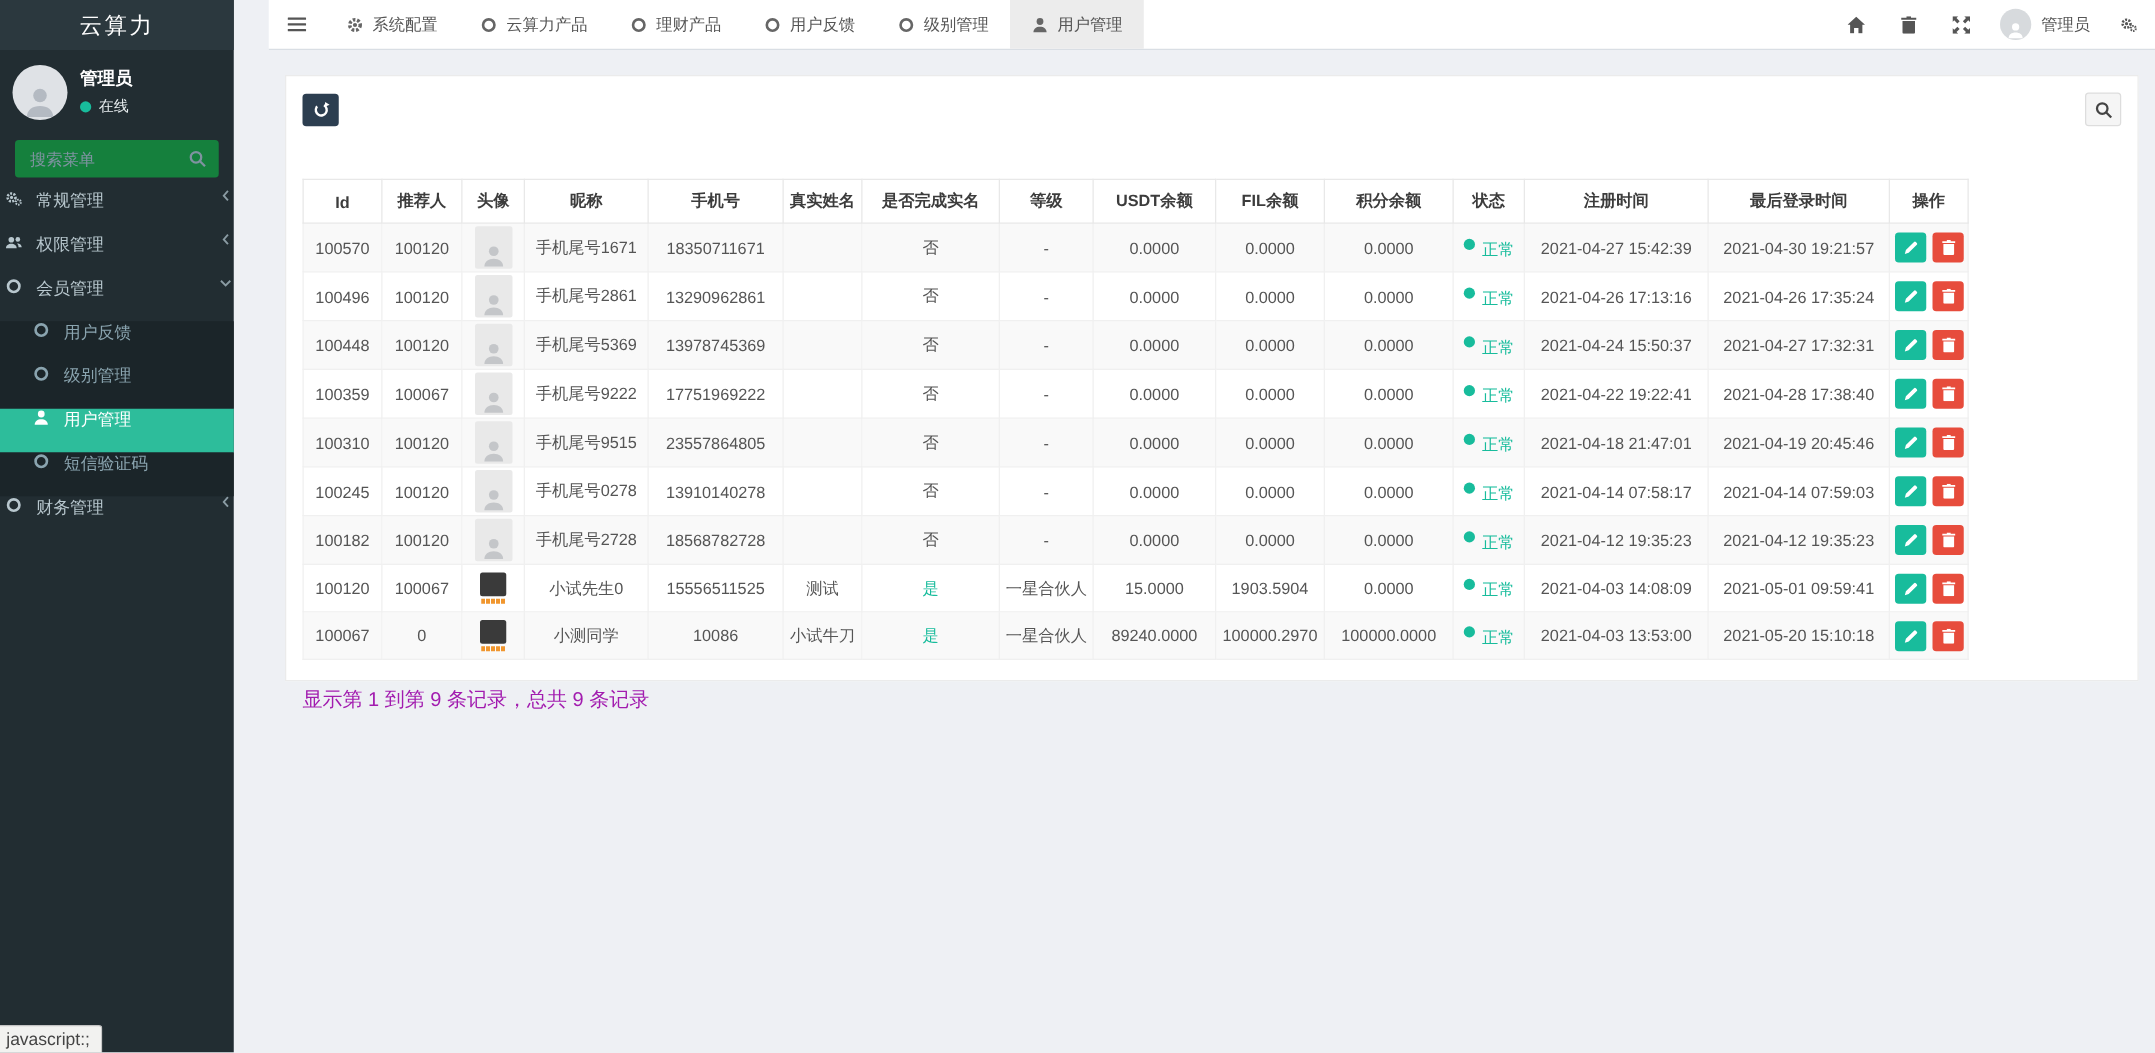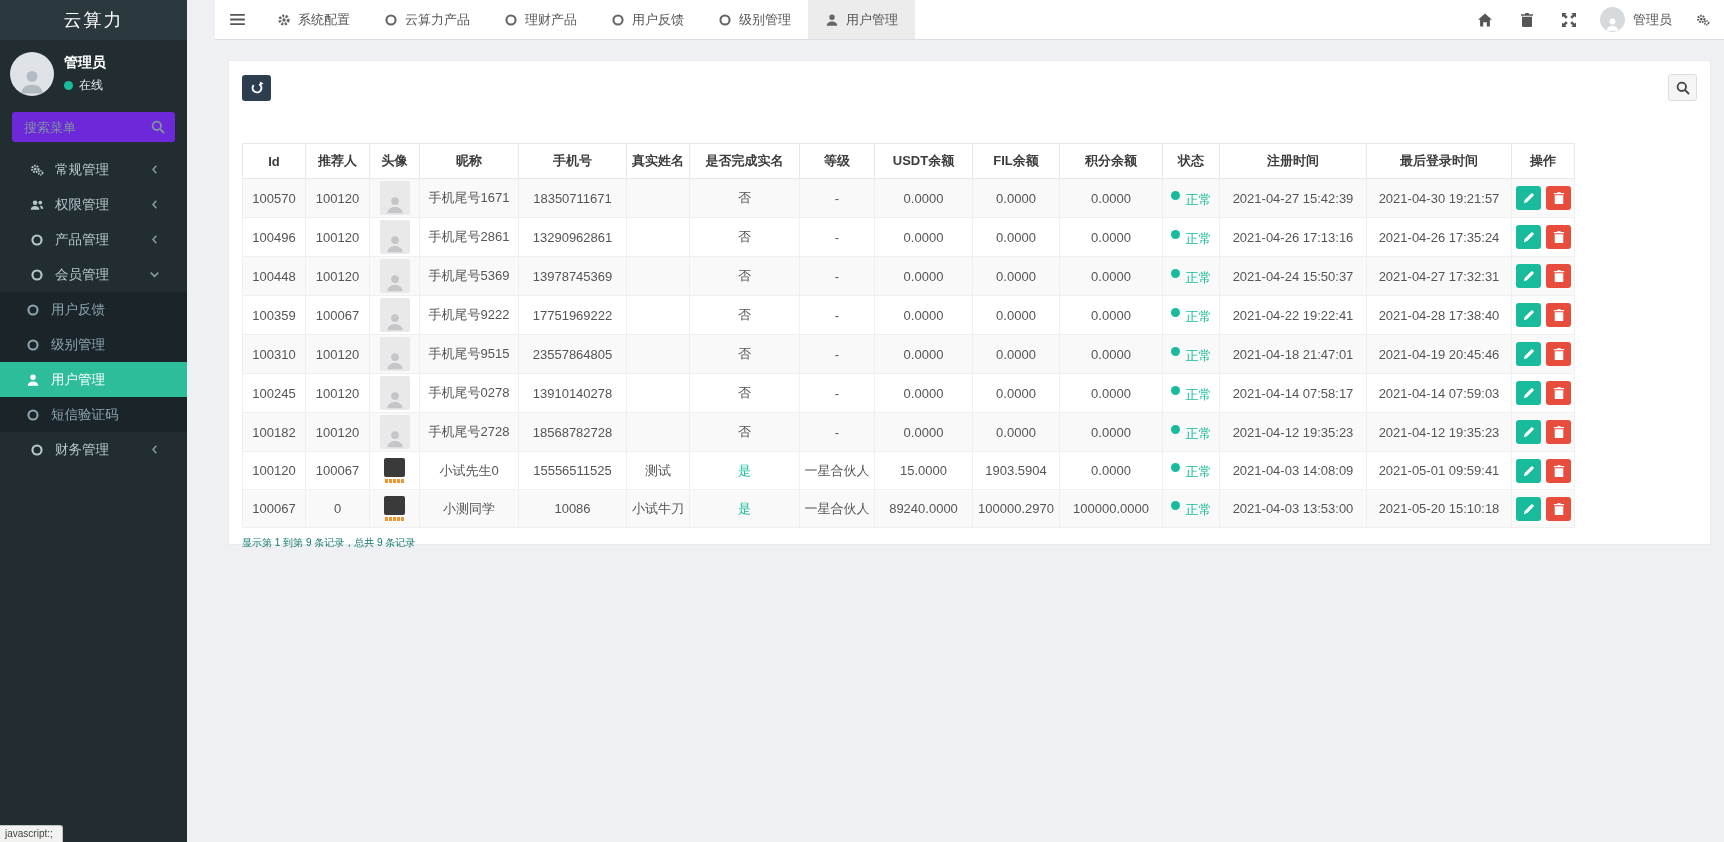--- a/index.html
+++ b/index.html
@@ -19,26 +19,26 @@
 
   
   .sidebar{width:187px;min-width:187px;background:#222d32;height:100%;}
   .logo{height:40px;line-height:40px;text-align:center;color:#fff;font-size:18px;background:#2b383e;letter-spacing:2px;cursor:pointer;}
   .user-panel{display:flex;align-items:center;gap:10px;padding:12px 10px 10px;}
   .user-avatar{width:44px;height:44px;border-radius:50%;background:#dfe2e6;color:#b4bac2;display:flex;align-items:flex-end;justify-content:center;overflow:hidden;}
   .user-avatar svg{width:28px;height:28px;display:block;}
   .user-name{color:#fff;font-weight:bold;font-size:14px;margin-bottom:5px;}
   .user-status{color:#e8eef0;font-size:12px;display:flex;align-items:center;gap:6px;}
   .user-status .dot{width:9px;height:9px;border-radius:50%;background:var(--accent);display:inline-block;}
-  .sidebar-search{margin:6px 12px 10px;background:#6d28d9;border-radius:3px;display:flex;align-items:center;height:30px;padding:0 10px;}
+  .sidebar-search{margin:6px 12px 10px;background:#15803d;border-radius:3px;display:flex;align-items:center;height:30px;padding:0 10px;}
   .sidebar-search input{flex:1;background:transparent;border:none;outline:none;color:#ccc;font-size:13px;min-width:0;}
   .sidebar-search input::placeholder{color:#7f93a0;}
   .sidebar-search .icn{color:#7f93a0;}
   .menu{list-style:none;margin:4px 0 0;padding:0;}
-  .menu li{display:flex;align-items:center;gap:10px;padding:0 28px;height:35px;font-size:13.5px;color:#b8c7ce;cursor:pointer;}
+  .menu li{display:flex;gap:10px;padding:0 2px;height:35px;font-size:13.5px;color:#b8c7ce;cursor:pointer;}
   .menu li .icn{width:17px;display:flex;justify-content:center;color:#b8c7ce;}
   .menu li .chev{margin-left:auto;width:10px;color:#8a9ba3;}
   .menu li.submenu{background:#1b2529;color:#8aa4af;padding-left:24px;}
   .menu li.submenu .icn{color:#8aa4af;}
   .menu li.active{background:var(--sidebar-active);color:#fff;}
   .menu li.active .icn{color:#fff;}
 
   
   .main{flex:1;display:flex;flex-direction:column;height:100%;min-width:0;padding-left:28px;}
   .navbar{height:40px;background:#fff;border-bottom:1px solid #d9dee4;display:flex;align-items:stretch;}
@@ -69,27 +69,27 @@
   .sdot{width:9px;height:9px;border-radius:50%;background:var(--accent);display:inline-block;}
   .avatar-ph{width:30px;height:34px;background:#e9e9e9;border-radius:2px;margin:2px auto;display:flex;align-items:flex-end;justify-content:center;color:#c4c6c9;overflow:hidden;}
   .avatar-ph svg{width:20px;height:20px;display:block;}
   .avatar-photo{width:24px;margin:2px auto;display:flex;flex-direction:column;align-items:center;}
   .avatar-photo .img{width:21px;height:19px;background:#3a3a3a;border-radius:2px;}
   .avatar-photo .cap{width:19px;height:4px;margin-top:2px;background:repeating-linear-gradient(90deg,#f0962e 0 3px,rgba(0,0,0,0) 3px 4px);}
   .btn-op{width:25px;height:24px;border:none;border-radius:3px;color:#fff;display:inline-flex;align-items:center;justify-content:center;cursor:pointer;vertical-align:middle;}
   .btn-op svg{width:12px;height:12px;display:block;}
   .btn-edit{background:var(--accent);}
   .btn-del{background:var(--danger);margin-left:5px;}
-  .table-info{margin-top:8px;font-size:10px;color:#0f766e;}
+  .table-info{margin-top:22px;font-size:16px;color:#a21caf;}
 
   .icn svg{width:14px;height:14px;display:block;}
   .chev svg{width:9px;height:9px;}
   .hamburger svg{width:15px;height:13px;}
 
-  .status-tip{position:fixed;left:0;bottom:0;background:#f2f2f0;border:1px solid #c3c3c3;border-left:none;border-bottom:none;border-top-right-radius:3px;padding:2px 9px 3px 5px;font-size:10px;color:#444;z-index:99;}
+  .status-tip{position:fixed;left:0;bottom:0;background:#f2f2f0;border:1px solid #c3c3c3;border-left:none;border-bottom:none;border-top-right-radius:3px;padding:2px 9px 3px 5px;font-size:14px;color:#444;z-index:99;}
 </style>
 </head>
 <body>
 
 <div class="app">
 
   <aside class="sidebar">
     <div class="logo">云算力</div>
     <div class="user-panel">
       <div class="user-avatar">
@@ -134,33 +134,20 @@
         <li class="menu-item">
           <span class="icn">
             <svg viewBox="0 0 18 16" fill="currentColor">
               <circle cx="6.5" cy="5.2" r="2.9"></circle>
               <path d="M1 14c0-3 2.5-4.6 5.5-4.6S12 11 12 14z"></path>
               <circle cx="13.2" cy="4.8" r="2.4"></circle>
               <path d="M13.6 8.9c2.2.3 3.6 1.7 3.6 4h-3.3c0-1.6-.5-2.9-1.6-3.8z"></path>
             </svg>
           </span>
           <span class="label">权限管理</span>
-          <span class="icn chev">
-            <svg viewBox="0 0 8 12" fill="none" stroke="currentColor" stroke-width="2">
-              <path d="M6.5 1 2 6l4.5 5"></path>
-            </svg>
-          </span>
-        </li>
-        <li class="menu-item">
-          <span class="icn">
-            <svg viewBox="0 0 16 16" fill="none" stroke="currentColor" stroke-width="2.4">
-              <circle cx="8" cy="8" r="5.2"></circle>
-            </svg>
-          </span>
-          <span class="label">产品管理</span>
           <span class="icn chev">
             <svg viewBox="0 0 8 12" fill="none" stroke="currentColor" stroke-width="2">
               <path d="M6.5 1 2 6l4.5 5"></path>
             </svg>
           </span>
         </li>
         <li class="menu-item">
           <span class="icn">
             <svg viewBox="0 0 16 16" fill="none" stroke="currentColor" stroke-width="2.4">
               <circle cx="8" cy="8" r="5.2"></circle>

